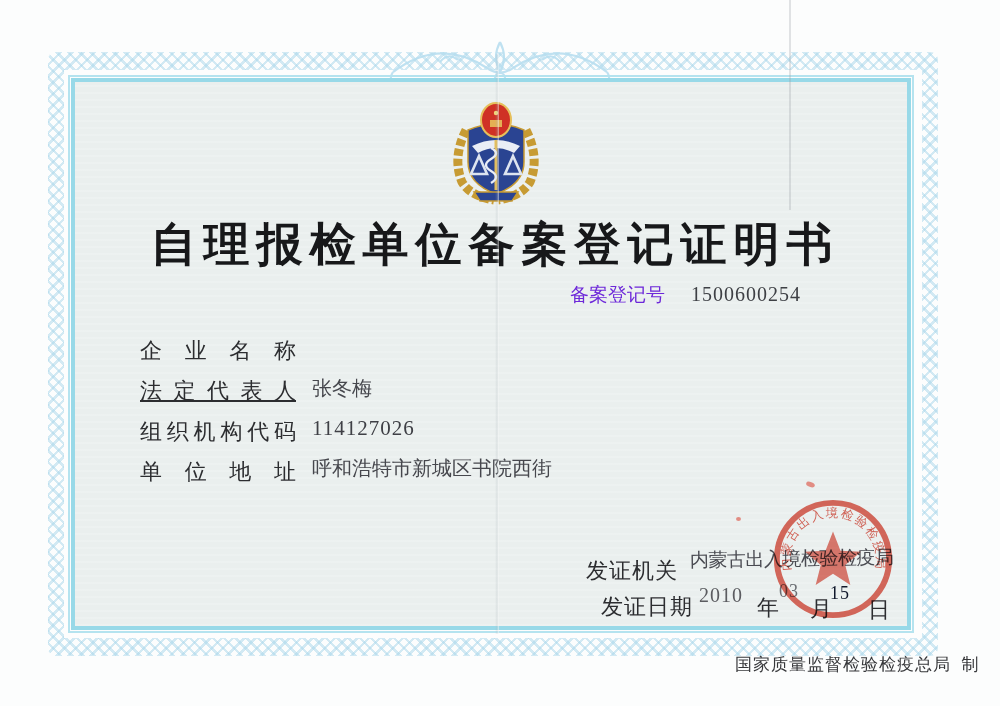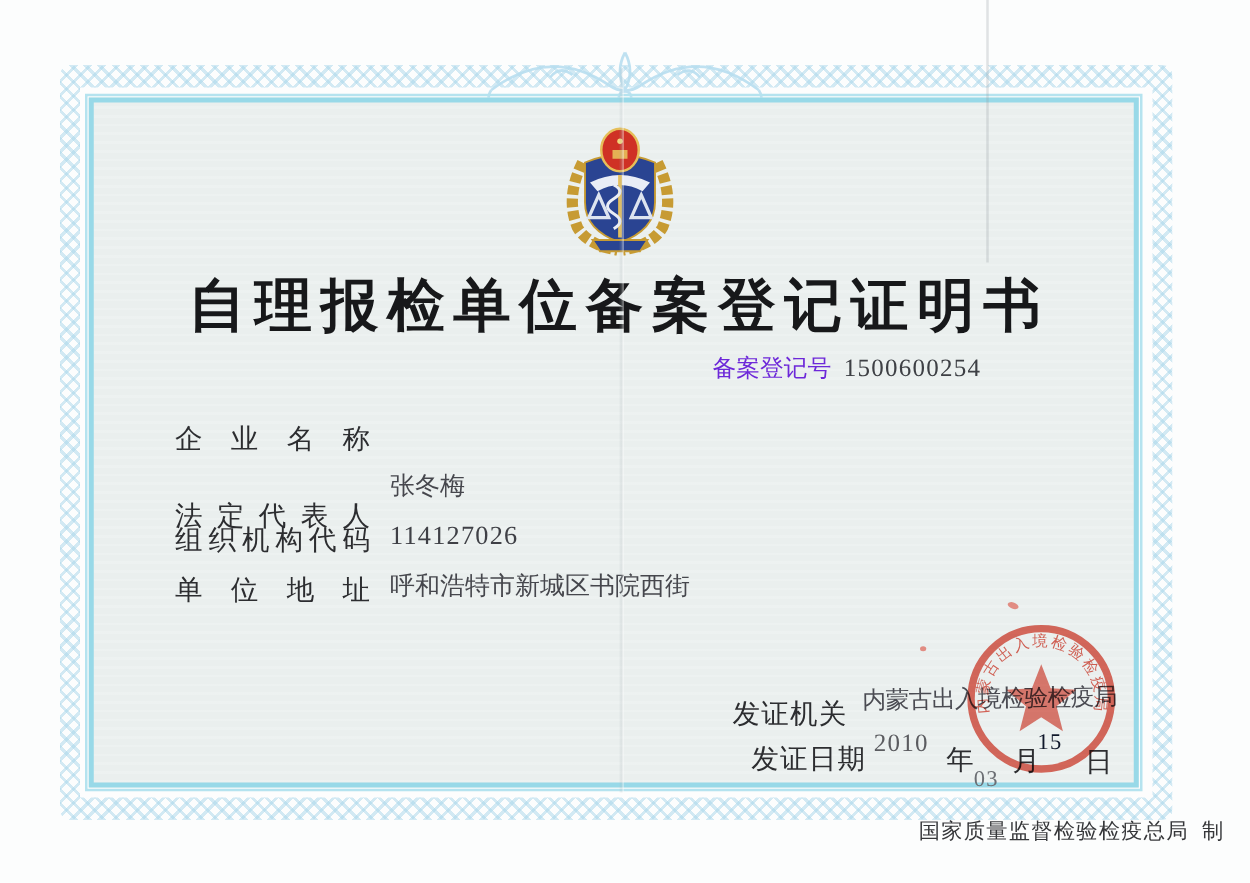--- a/index.html
+++ b/index.html
@@ -37,43 +37,43 @@
   .emblem{position:absolute;left:446px;top:100px;width:100px;height:106px;}
   
   .title{
     position:absolute;left:85px;top:214px;width:820px;text-align:center;
     font-family:"Liberation Sans","DejaVu Sans",sans-serif;
     font-weight:700;font-size:46px;letter-spacing:7px;color:#17181a;
   }
   
   .reg-line{position:absolute;left:570px;top:282px;white-space:nowrap;}
   .reg-label{font-size:19px;color:#6d28d9;}
-  .reg-number{font-size:20px;color:#3e4045;letter-spacing:1px;margin-left:6px;}
+  .reg-number{font-size:20px;color:#3e4045;letter-spacing:1px;margin-left:22px;}
   
   .f-label{
     position:absolute;left:140px;width:156px;font-size:22px;color:#2c2d30;
     text-align:justify;text-align-last:justify;line-height:26px;
   }
   .f-value{position:absolute;left:312px;color:#46474d;white-space:nowrap;}
-  .lbl1{top:338px;} .lbl2{top:400px;} .lbl3{top:419px;} .lbl4{top:459px;}
+  .lbl1{top:338px;} .lbl2{top:378px;text-decoration:underline;} .lbl3{top:419px;} .lbl4{top:459px;}
   .val1{top:336px;font-size:19px;}
   .val2{top:375px;font-size:20px;}
   .val3{top:416px;font-size:21px;letter-spacing:1px;color:#3f4046;}
   .val4{top:455px;font-size:20px;}
   
   .iss-label{position:absolute;font-size:22px;color:#2c2d30;letter-spacing:1px;white-space:nowrap;}
   .auth-label{left:586px;top:556px;}
   .date-label{left:601px;top:592px;}
   .auth-value{
     position:absolute;left:690px;top:546px;font-size:19px;color:#4a4b52;
     letter-spacing:-0.5px;white-space:nowrap;transform:rotate(-0.8deg);
   }
   .d-num{position:absolute;font-size:20px;color:#5b5c60;letter-spacing:1px;}
   .d-year{left:699px;top:584px;font-family:Liberation Serif, serif;}
-  .d-month{left:779px;top:613px;font-size:18px;color:#6b6e73;}
+  .d-month{left:779px;top:581px;font-size:18px;color:#6b6e73;}
   .d-day{left:830px;top:583px;font-size:18px;color:#0f172a;}
   .d-unit{position:absolute;font-size:22px;color:#2c2d30;}
   .d-u-year{left:757px;top:593px;}
   .d-u-month{left:810px;top:594px;}
   .d-u-day{left:868px;top:595px;}
   
   .seal{position:absolute;left:768px;top:496px;width:130px;height:130px;
         mix-blend-mode:multiply;opacity:.92;}
   .seal-blot{position:absolute;background:rgba(217,58,42,.55);border-radius:50%;}
   .blot1{left:806px;top:482px;width:9px;height:5px;transform:rotate(20deg);}

